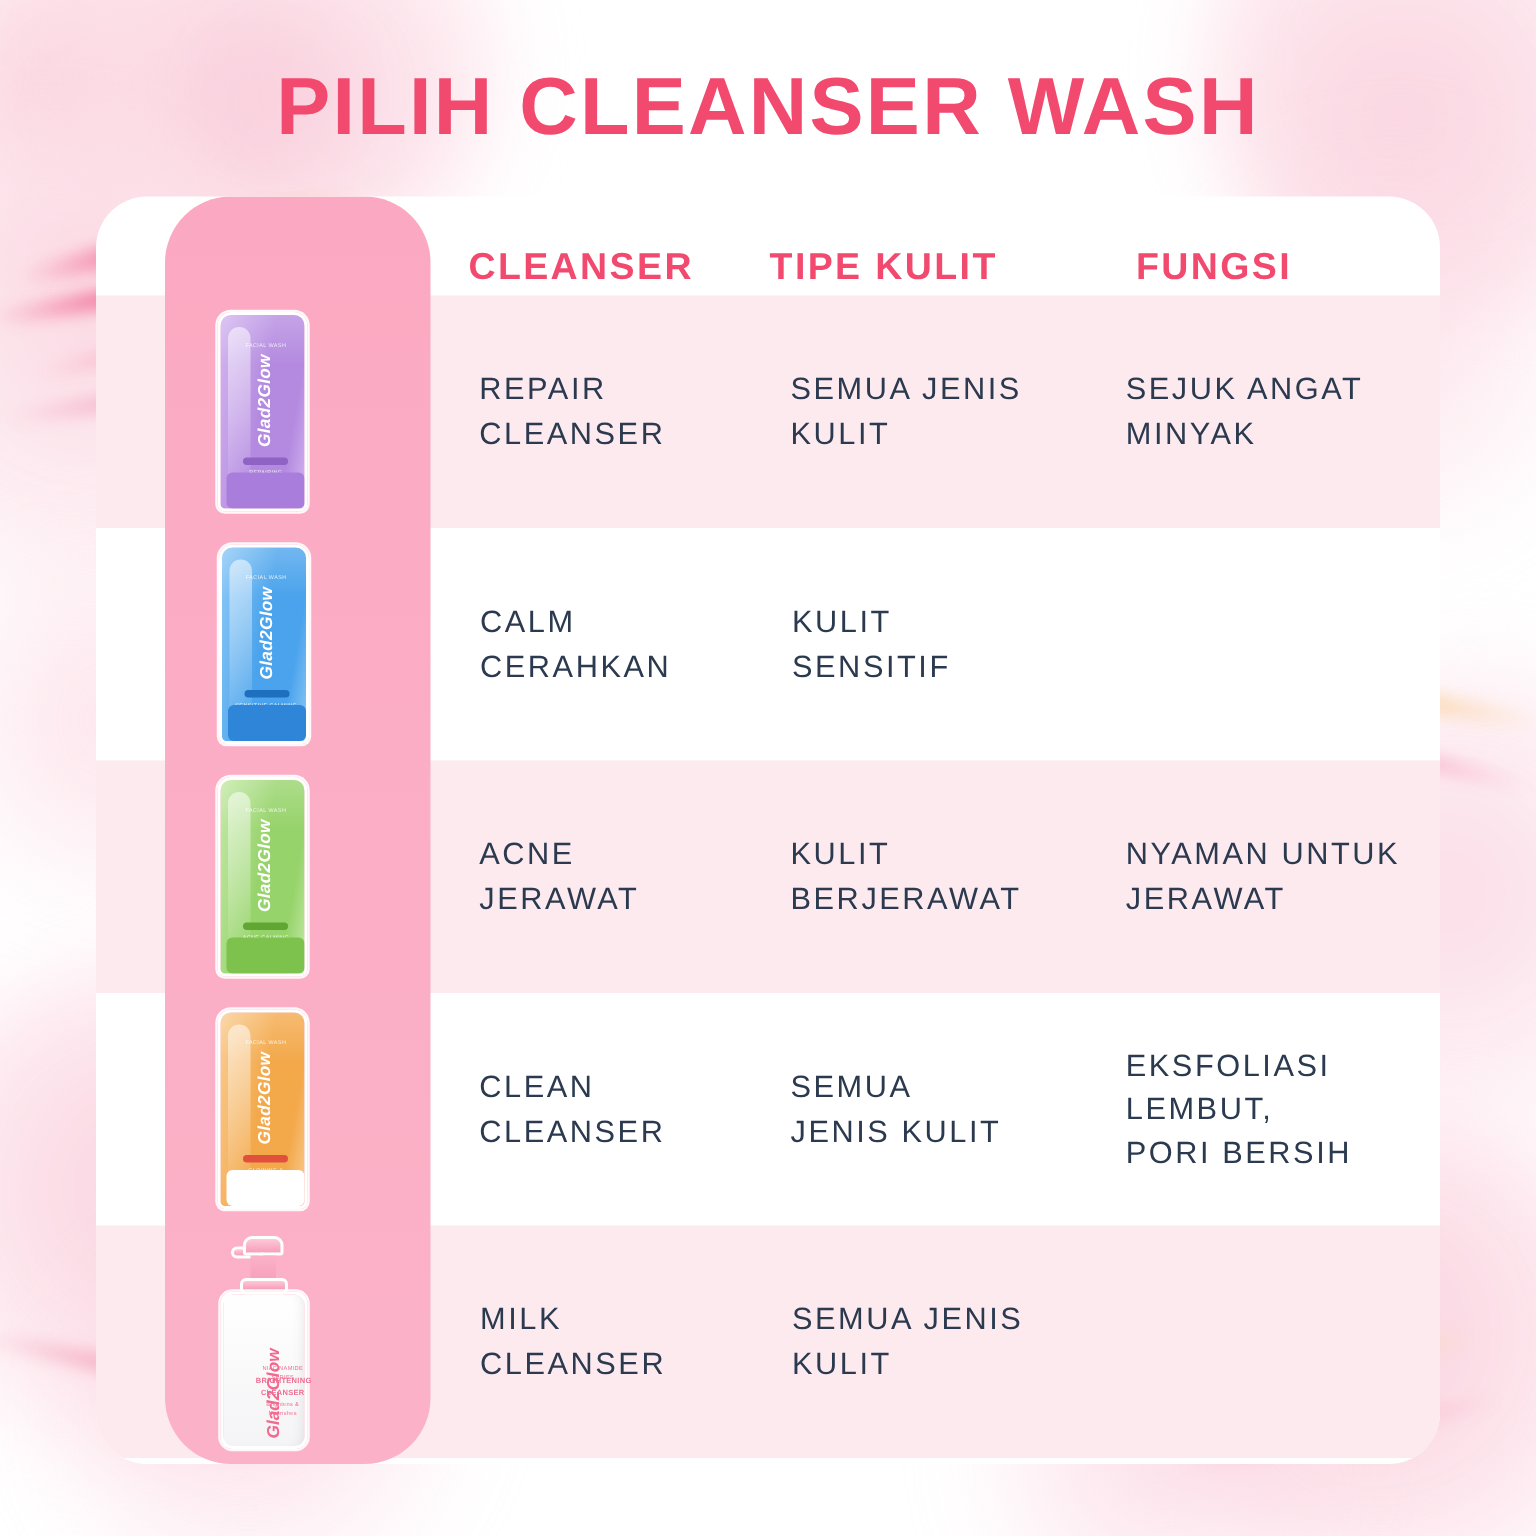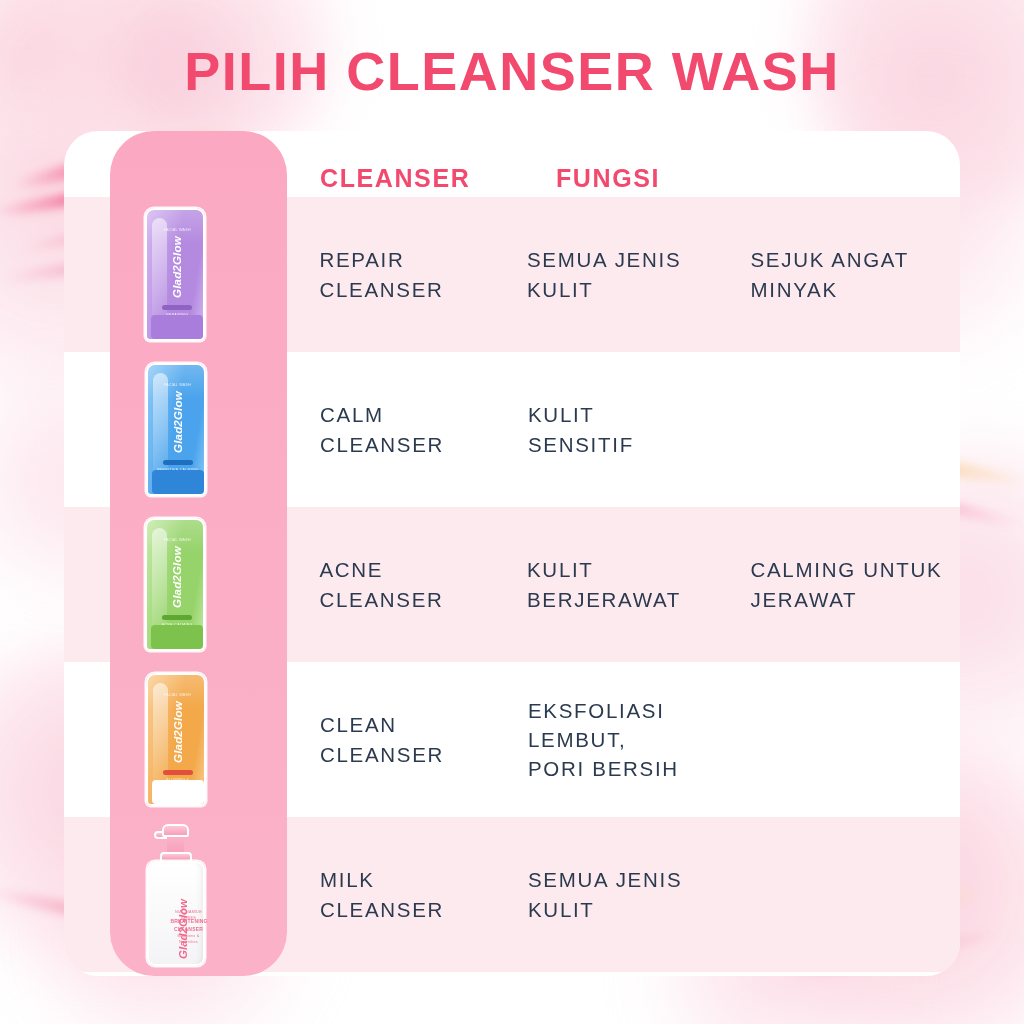--- a/index.html
+++ b/index.html
@@ -201,20 +201,21 @@
       <div class="stripe pink" style="top: 376px; height: 155px;"></div>
       <div class="stripe white" style="top: 531px; height: 155px;"></div>
       <div class="stripe pink" style="top: 686px; height: 155px;"></div>
     </div>
 
   <div id="prodcol"></div>
 
   <div id="hdr">
     <div class="spacer"></div>
     <div class="h h1">CLEANSER</div>
+    <div class="h h2">TIPE KULIT</div>
     <div class="h h3">FUNGSI</div>
   </div>
 
   <div id="rows">
       <div class="row" style="top: 66px; height: 155px;">
         <div class="prodcell">
   <div class="tube">
     <div class="body" style="background:linear-gradient(100deg,#d3b6f0 0%, #b48ae0 48%, #b48ae0 78%, #d3b6f0 100%);">
       <div class="gloss"></div>
       <div class="taper"></div>
@@ -243,63 +244,65 @@
       <div class="microtxt" style="top:18px;color:rgba(255,255,255,.8);">FACIAL WASH</div>
       <div class="brand" style="color:#ffffff;">Glad2Glow</div>
       <div class="pillbadge" style="top:95px;background:#1f6fbf;"></div>
       <div class="microtxt" style="top:103px;color:rgba(255,255,255,.85);white-space:pre-line;">SENSITIVE CALMING
 GEL CLEANSER</div>
       <div class="cap" style="background:linear-gradient(180deg,#2f86d8,#2f86d8);"></div>
     </div>
   </div>
         </div>
         <div class="col c1">CALM
-CLEANSER</div>
+CERAHKAN</div>
         <div class="col c2">KULIT
 SENSITIF</div>
       </div>
       <div class="row" style="top: 376px; height: 155px;">
         <div class="prodcell">
   <div class="tube">
     <div class="body" style="background:linear-gradient(100deg,#c3e9a6 0%, #96d36a 48%, #96d36a 78%, #c3e9a6 100%);">
       <div class="gloss"></div>
       <div class="taper"></div>
       <div class="microtxt" style="top:18px;color:rgba(255,255,255,.8);">FACIAL WASH</div>
       <div class="brand" style="color:#ffffff;">Glad2Glow</div>
       <div class="pillbadge" style="top:95px;background:#5fa632;"></div>
       <div class="microtxt" style="top:103px;color:rgba(255,255,255,.85);white-space:pre-line;">ACNE CALMING
 GEL CLEANSER</div>
       <div class="cap" style="background:linear-gradient(180deg,#7cc24d,#7cc24d);"></div>
     </div>
   </div>
         </div>
         <div class="col c1">ACNE
-CLEANSER</div>
+JERAWAT</div>
         <div class="col c2">KULIT
 BERJERAWAT</div>
-        <div class="col c3">CALMING UNTUK
+        <div class="col c3">NYAMAN UNTUK
 JERAWAT</div>
       </div>
       <div class="row" style="top: 531px; height: 155px;">
         <div class="prodcell">
   <div class="tube">
     <div class="body" style="background:linear-gradient(100deg,#f9cd92 0%, #f3a84a 48%, #f3a84a 78%, #f9cd92 100%);">
       <div class="gloss"></div>
       <div class="taper"></div>
       <div class="microtxt" style="top:18px;color:rgba(255,255,255,.8);">FACIAL WASH</div>
       <div class="brand" style="color:#ffffff;">Glad2Glow</div>
       <div class="pillbadge" style="top:95px;background:#e0503c;"></div>
       <div class="microtxt" style="top:103px;color:rgba(255,255,255,.85);white-space:pre-line;">GLOWING &amp; EXFOLIATING
 CLEANSER</div>
       <div class="cap" style="background:linear-gradient(180deg,#ffffff,#ffffff);"></div>
     </div>
   </div>
         </div>
         <div class="col c1">CLEAN
 CLEANSER</div>
+        <div class="col c2">SEMUA
+JENIS KULIT</div>
         <div class="col c3">EKSFOLIASI
 LEMBUT,
 PORI BERSIH</div>
       </div>
       <div class="row" style="top: 686px; height: 155px;">
         <div class="prodcell">
   <div class="bottle">
     <div class="nozzle"></div>
     <div class="pump"></div>
     <div class="neck"></div>

